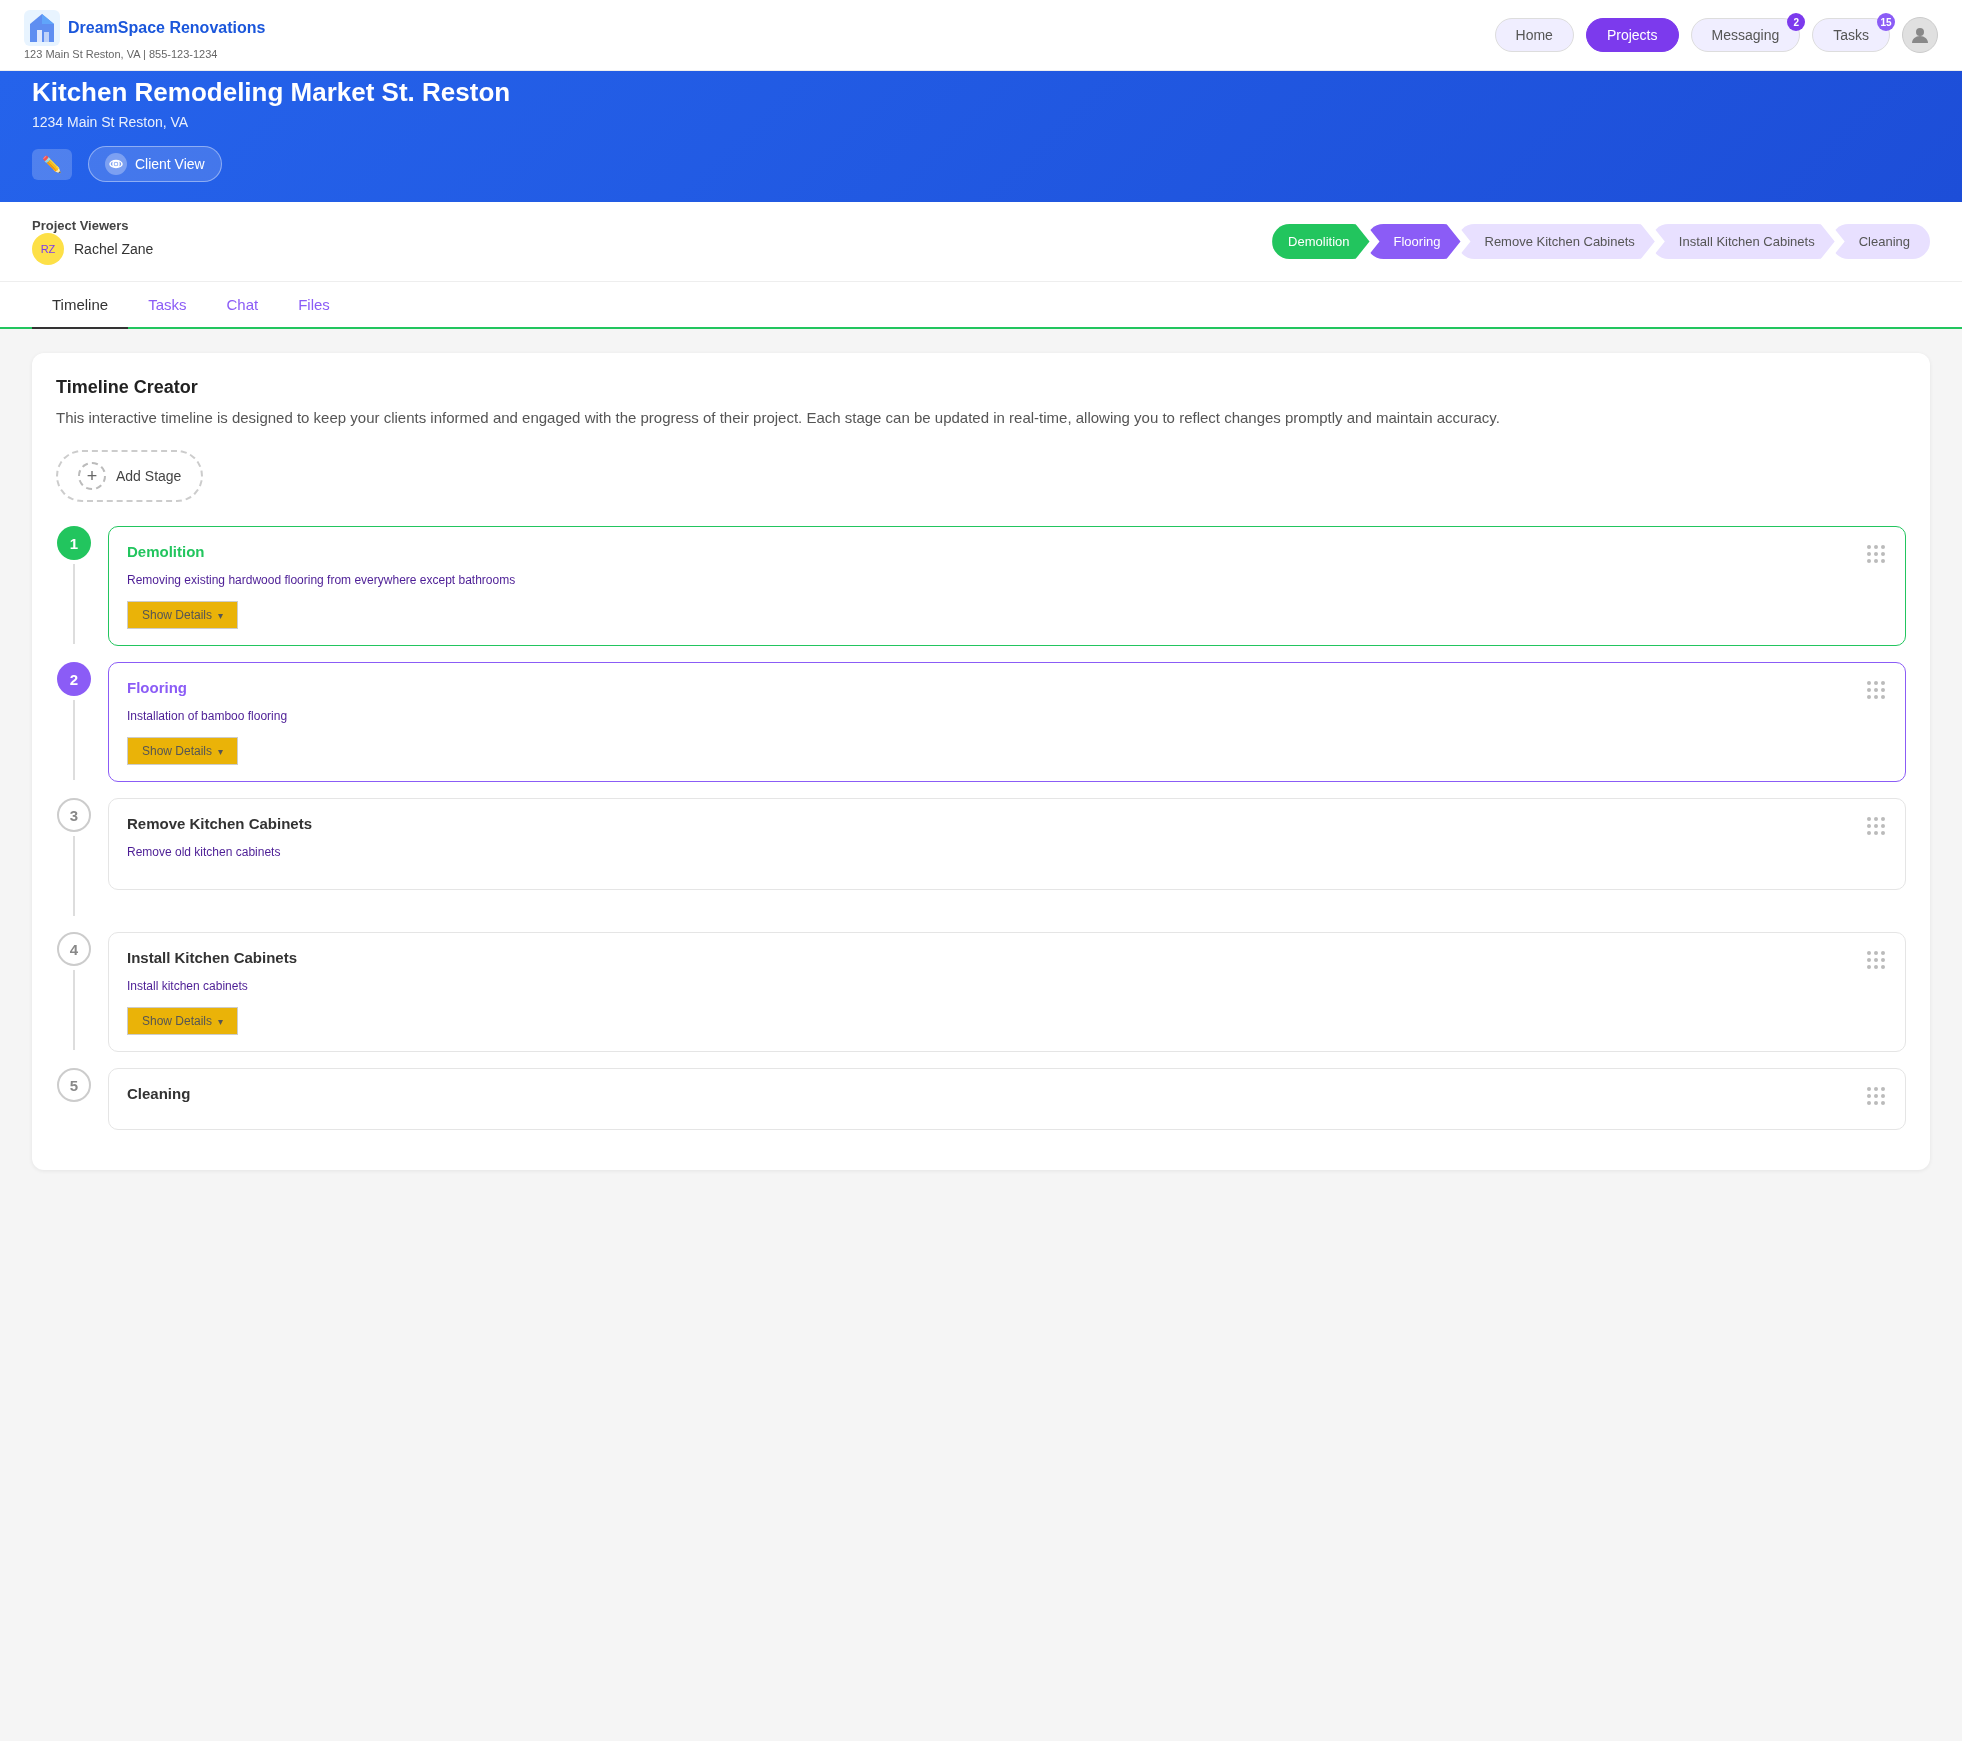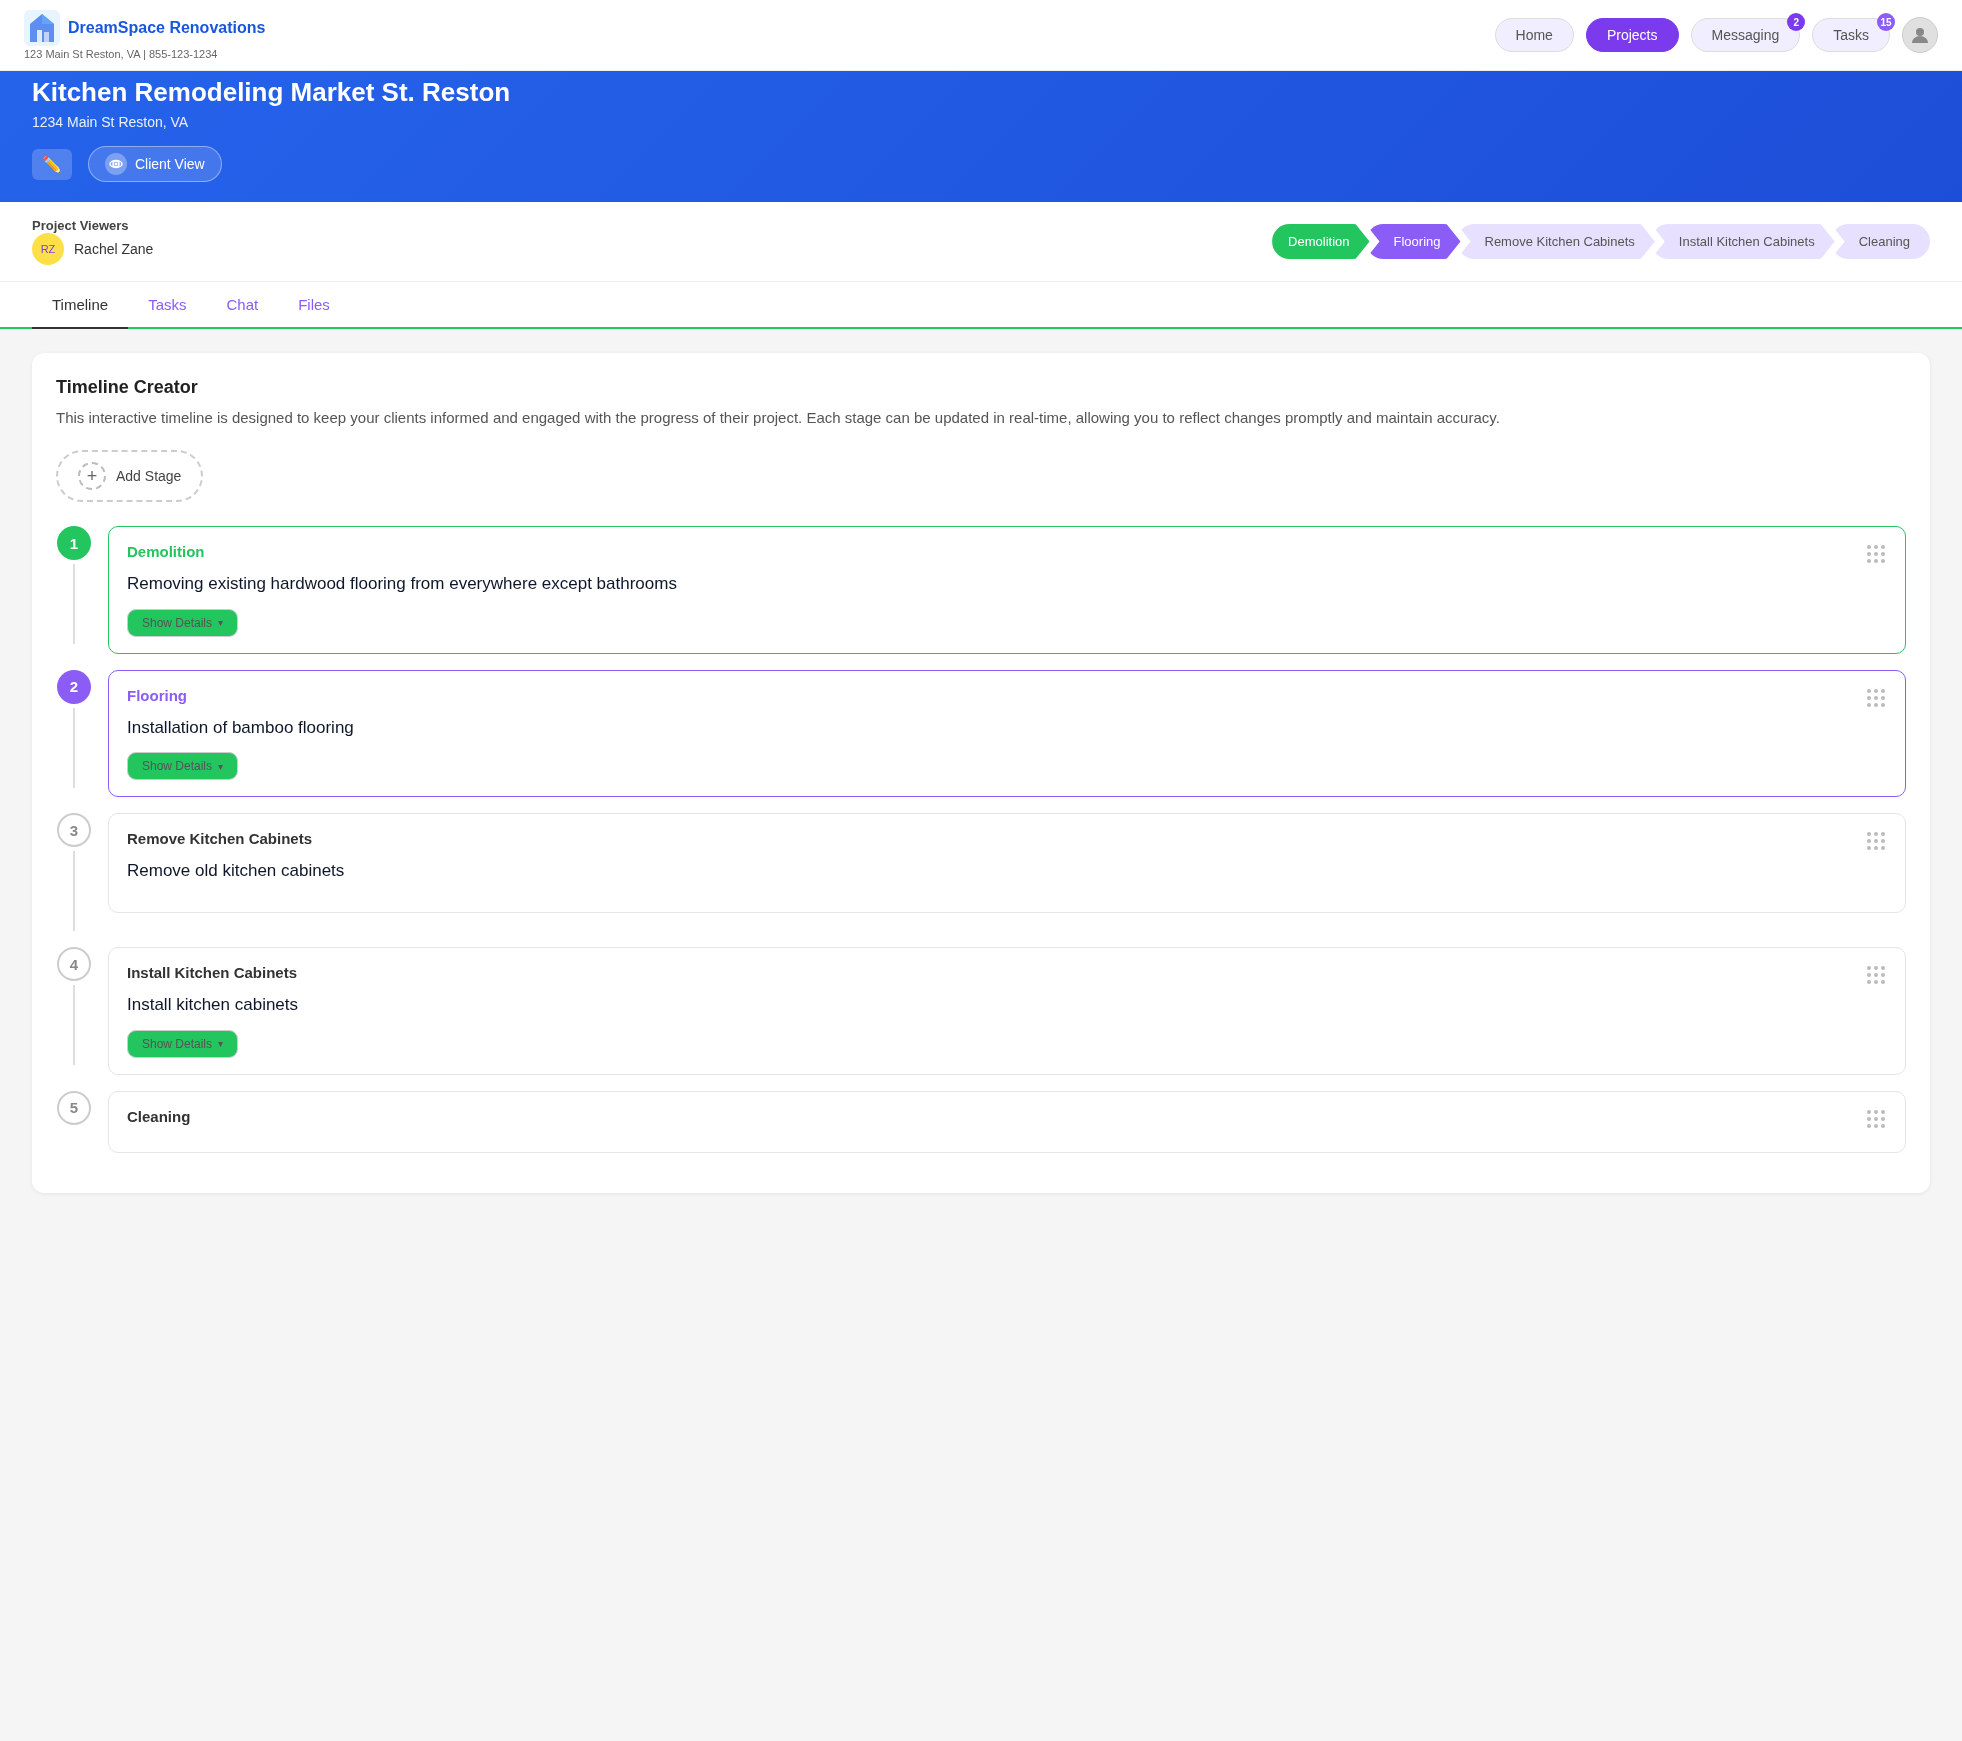--- a/index.html
+++ b/index.html
@@ -358,35 +358,35 @@
       cursor: grab;
       padding: 2px;
     }
     .drag-dot {
       width: 4px;
       height: 4px;
       border-radius: 50%;
       background: #bbb;
     }
     .stage-card-desc {
-      font-size: 17px;
-      color: #0f172a;
+      font-size: 12px;
+      color: #4c1d95;
       margin-bottom: 12px;
       line-height: 1.5;
     }
     .show-details-btn {
       display: inline-flex;
       align-items: center;
       gap: 6px;
       border: 1px solid #ccc;
-      border-radius: 9px;
+      border-radius: 0;
       padding: 6px 14px;
       font-size: 12px;
       color: #555;
-      background: #22c55e;
+      background: #eab308;
       cursor: pointer;
     }
     .show-details-btn .arrow {
       font-size: 10px;
     }
   </style>
 </head>
 <body>
 
 <div class="top-nav">

